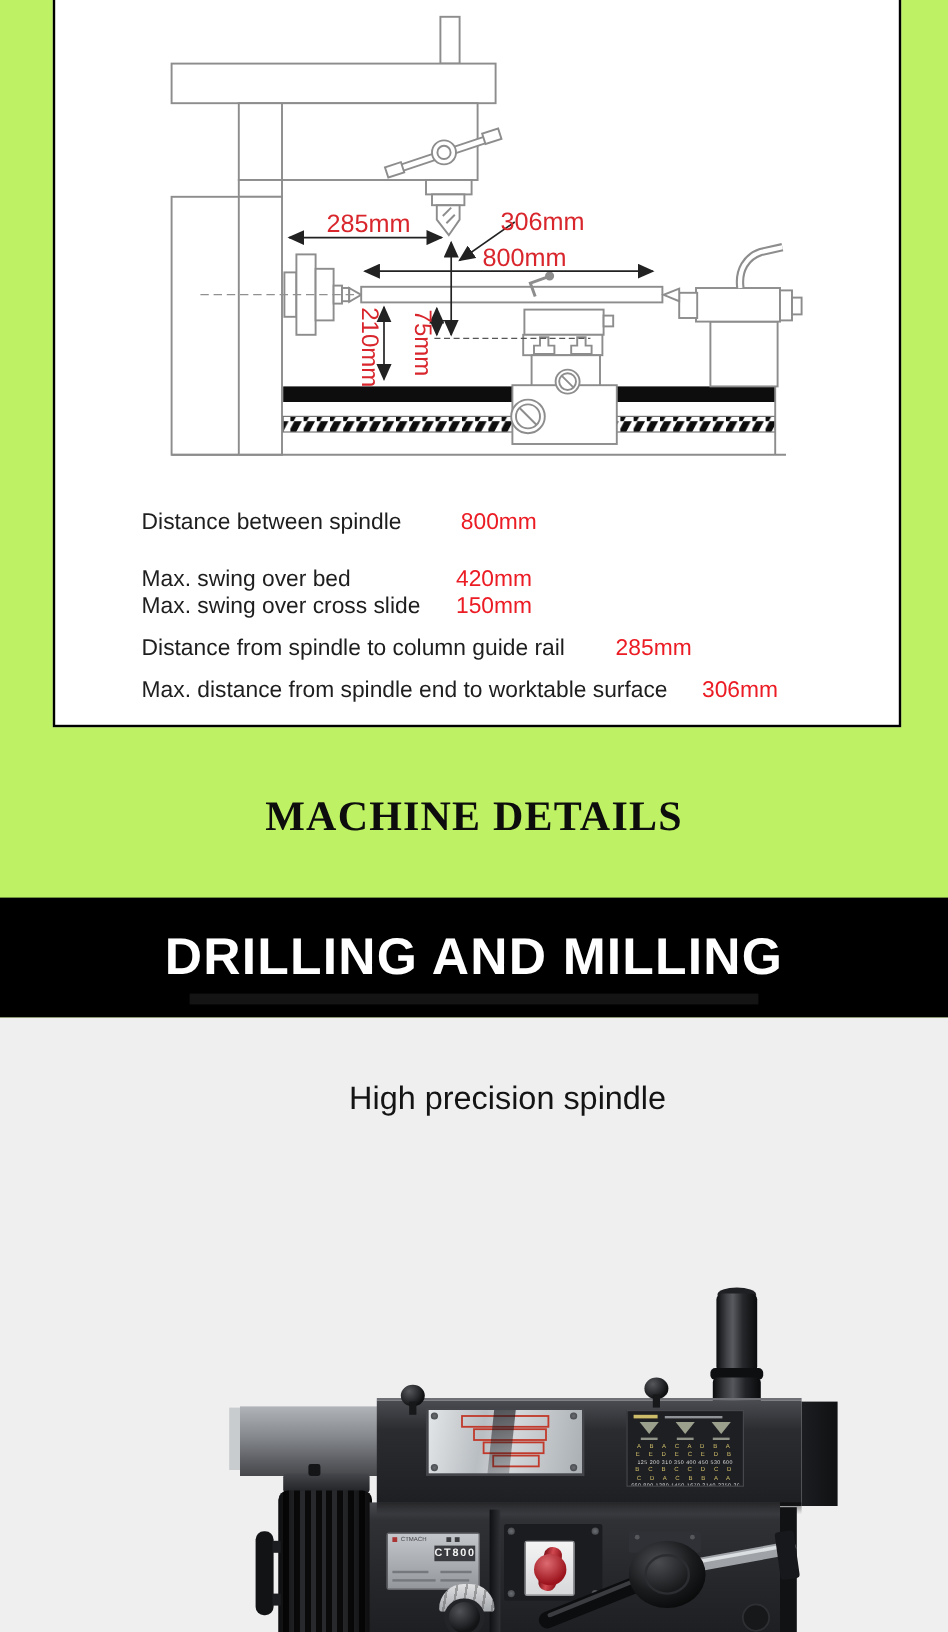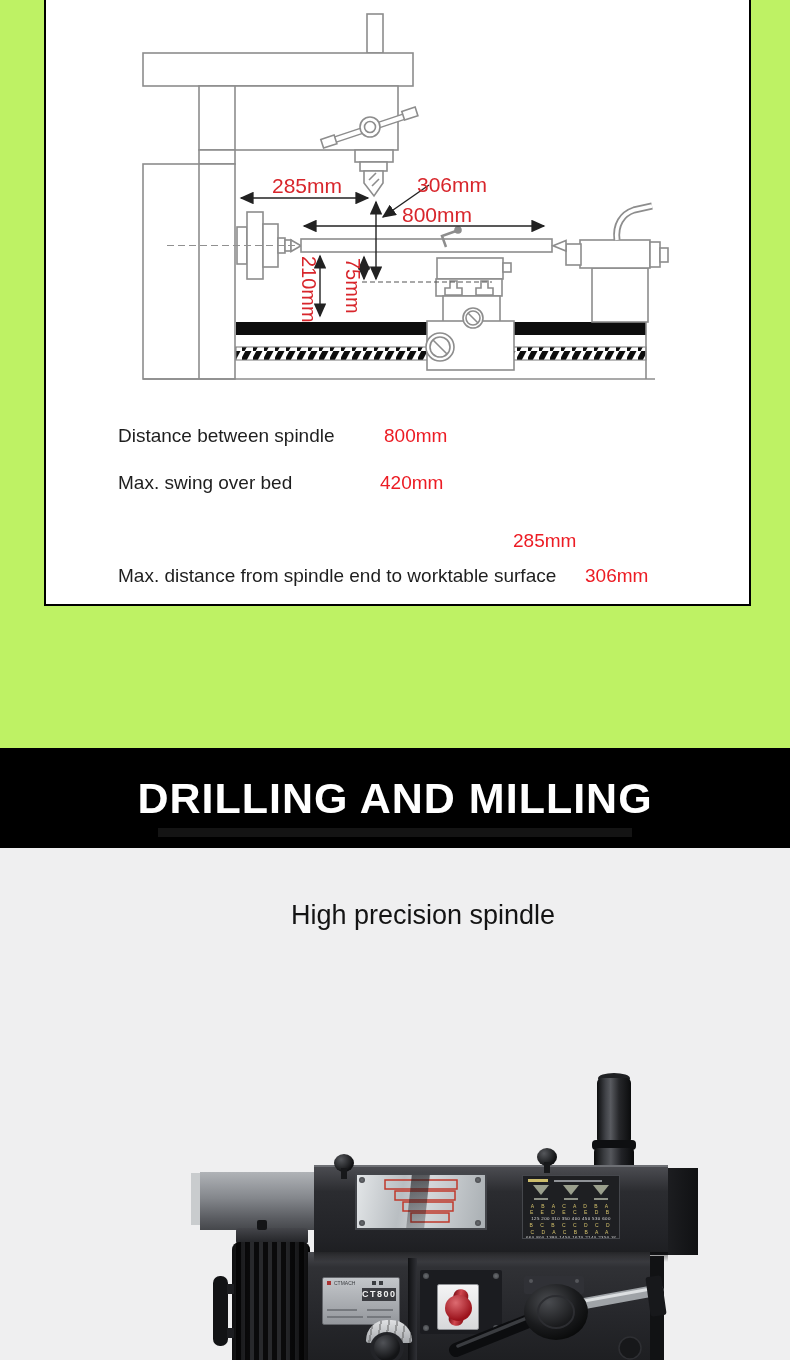--- a/index.html
+++ b/index.html
@@ -237,28 +237,34 @@
   </svg>
 
   <div class="spec-row r0">
     <span>Distance between spindle</span>
     <span class="val">800mm</span>
   </div>
   <div class="spec-row r1">
     <span>Max. swing over bed</span>
     <span class="val">420mm</span>
   </div>
+  <div class="spec-row r2">
+    <span>Max. swing over cross slide</span>
+    <span class="val">150mm</span>
+  </div>
   <div class="spec-row r3">
+    <span>Distance from spindle to column guide rail</span>
     <span class="val">285mm</span>
   </div>
   <div class="spec-row r4">
     <span>Max. distance from spindle end to worktable surface</span>
     <span class="val">306mm</span>
   </div>
 
+  <div class="machine-details">MACHINE DETAILS</div>
 
   <div class="banner">
     <div class="banner-ghost"></div>
     <div class="banner-text">DRILLING AND MILLING</div>
   </div>
 
   <div class="gray-section">
     <div class="feature1">High precision spindle</div>
   </div>
 

